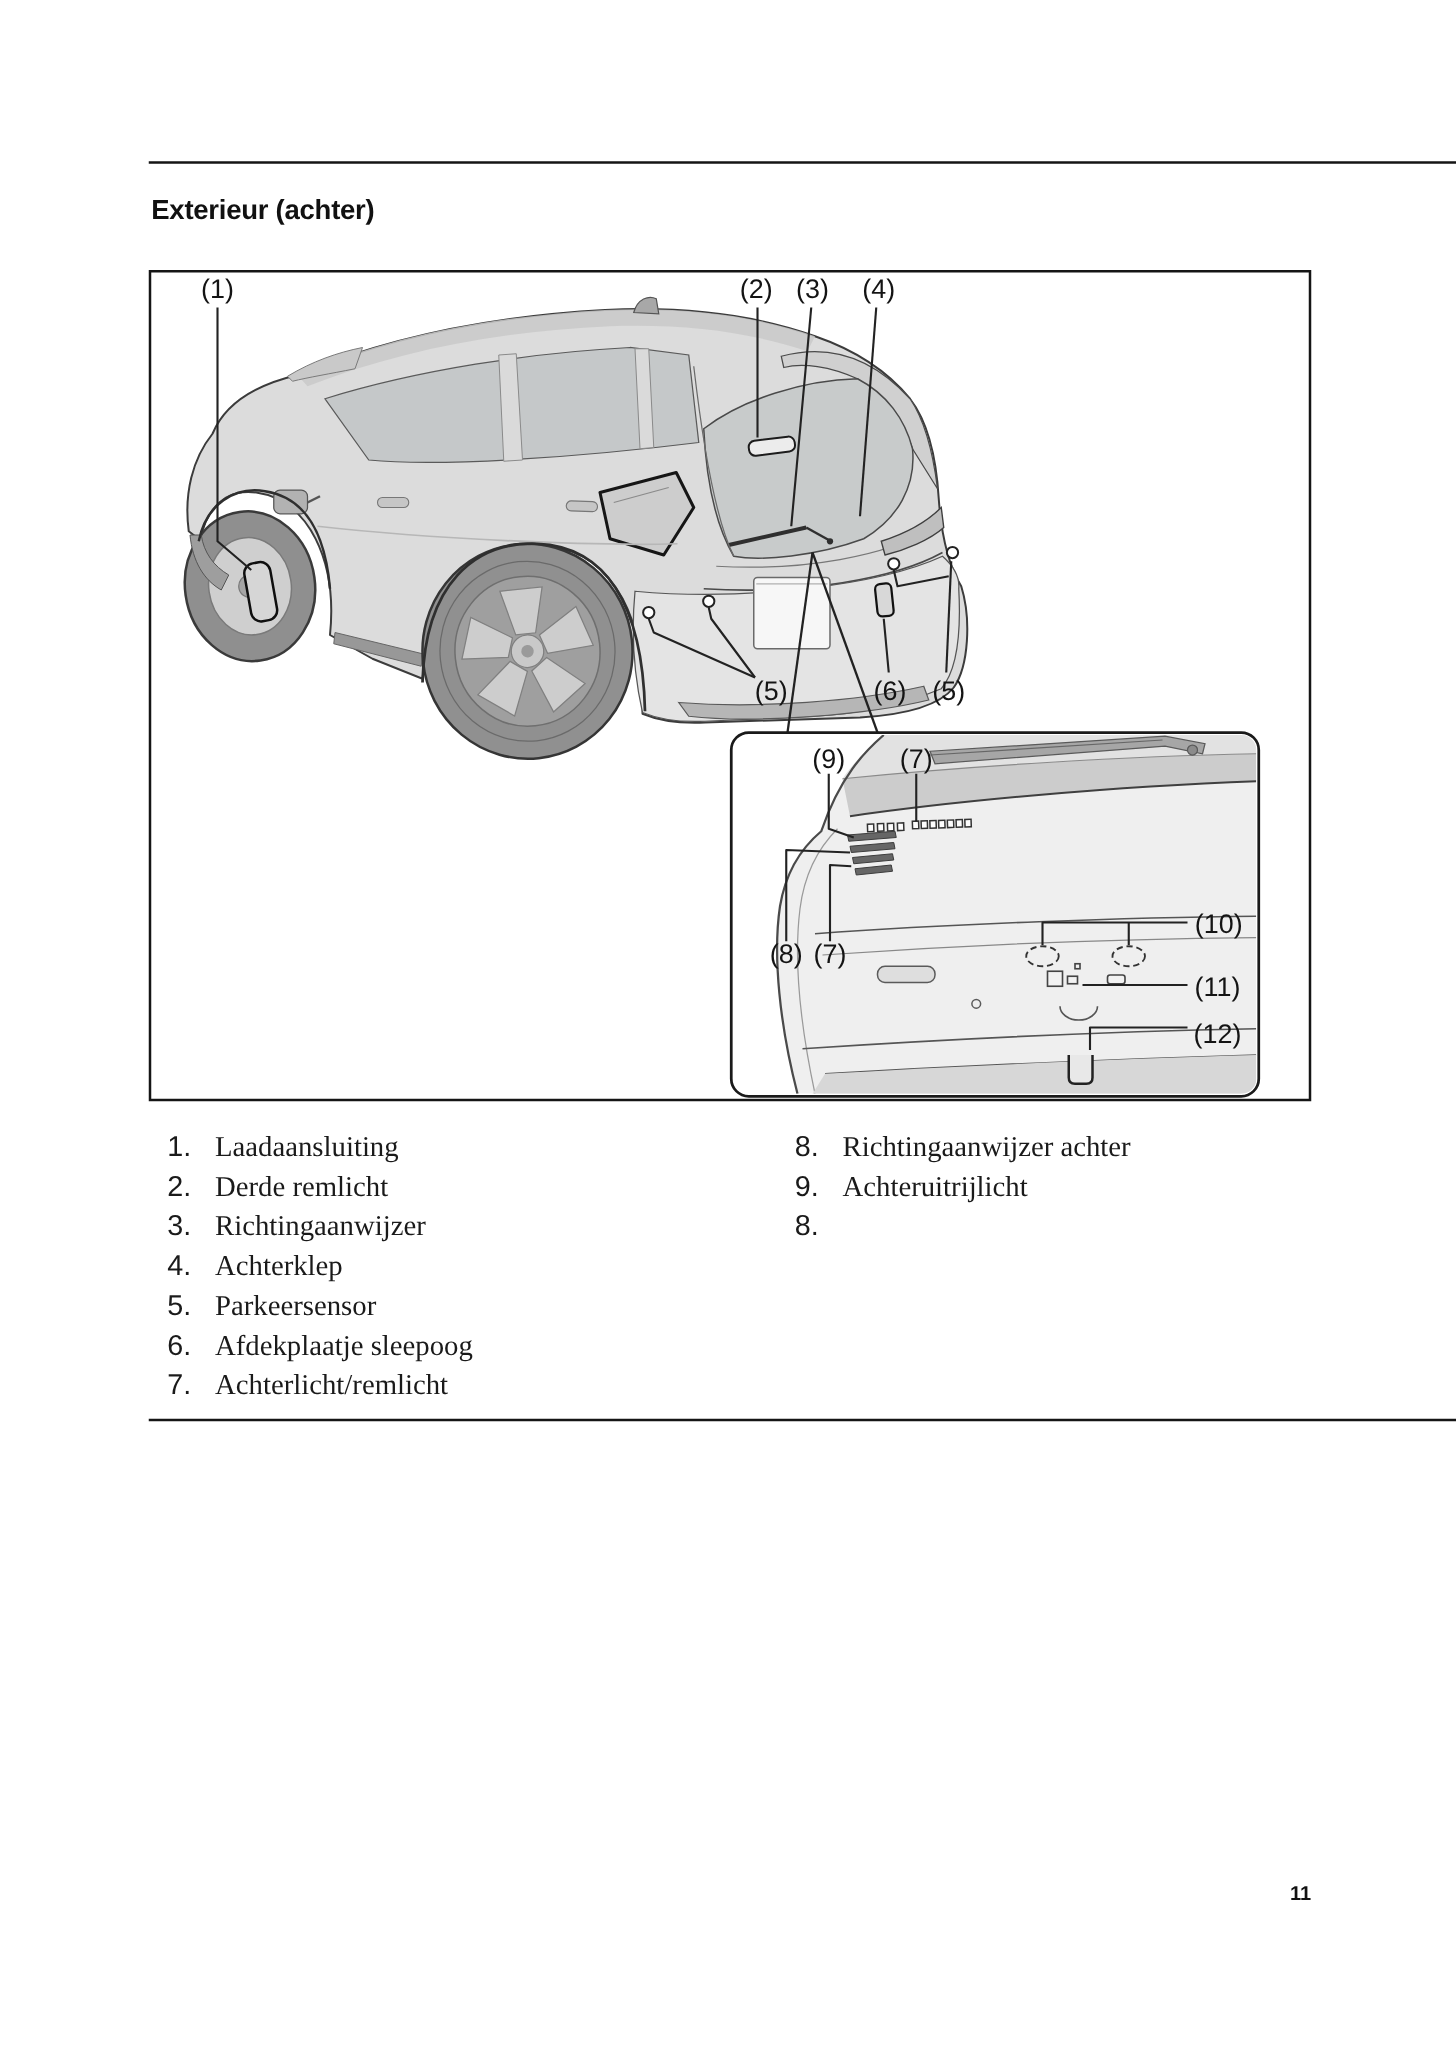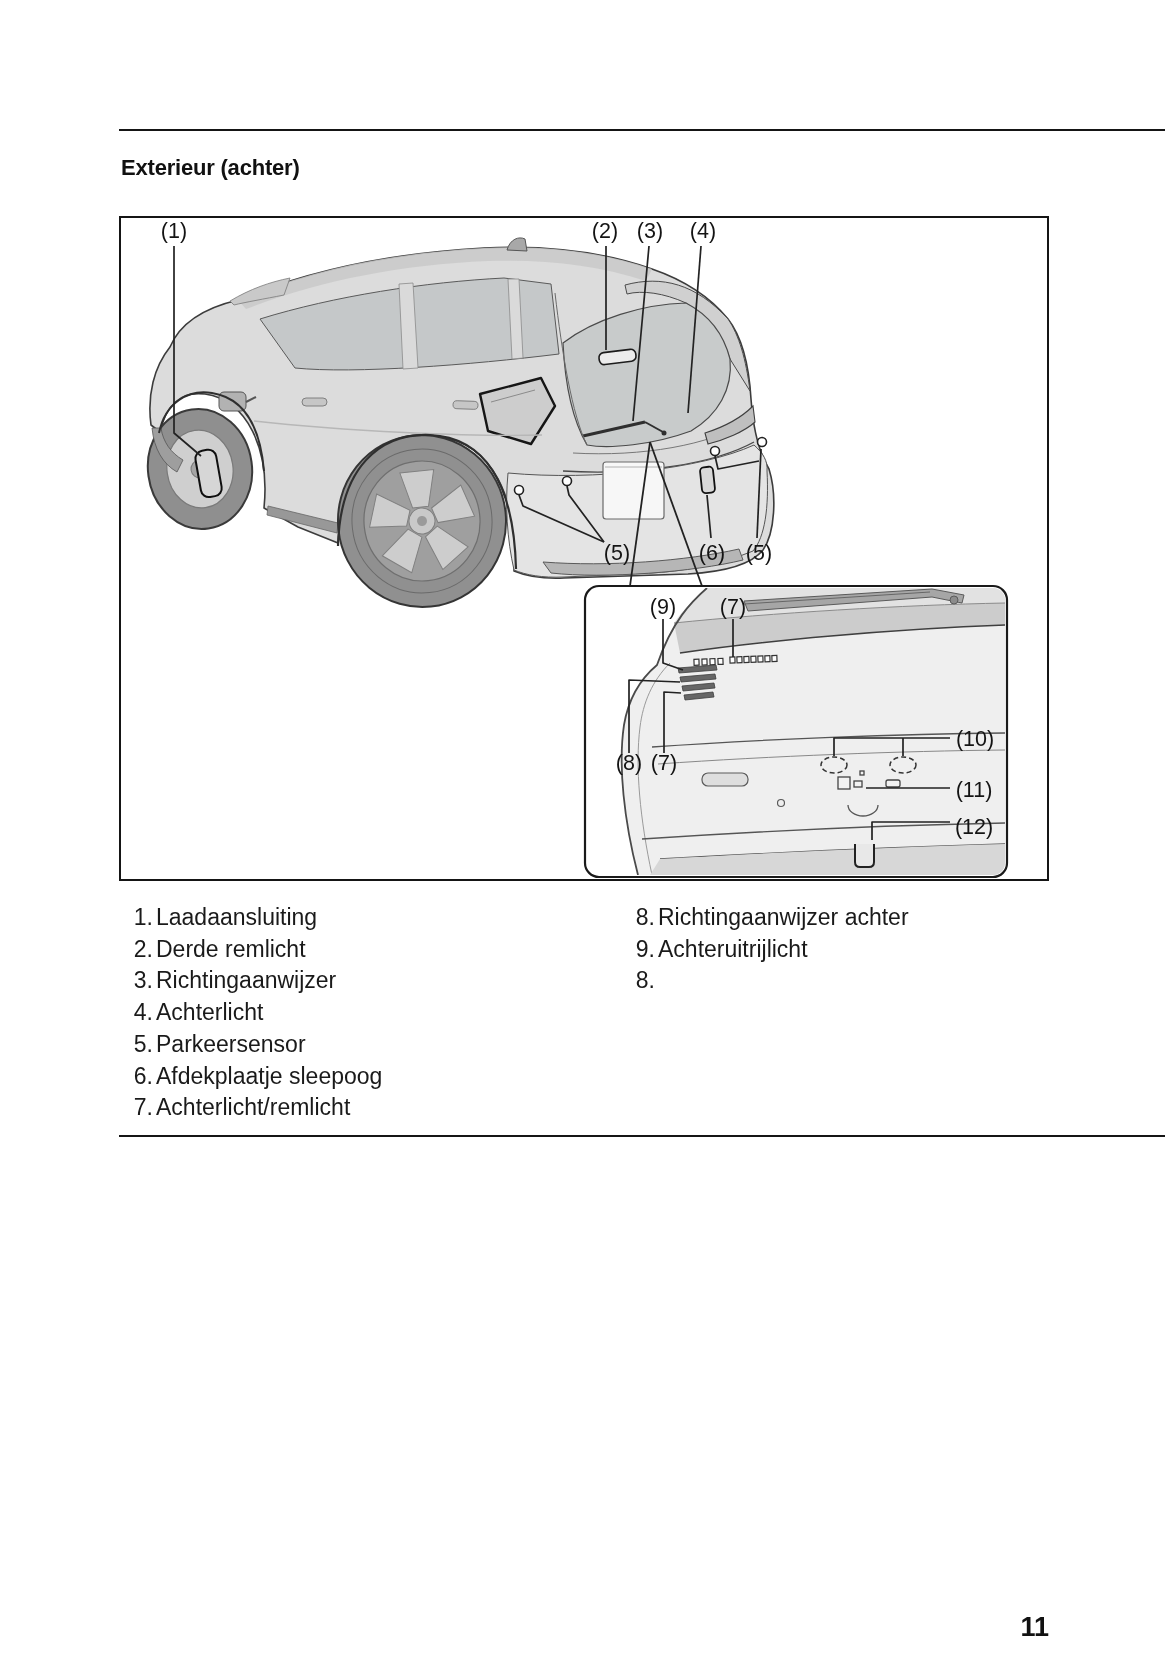--- a/index.html
+++ b/index.html
@@ -13,23 +13,23 @@
               box-sizing:border-box;position:relative;background:#fff;}
   .fig{position:absolute;left:0;top:0;width:926px;height:661px;display:block;}
   .fig text{font-family:"Liberation Sans",sans-serif;font-size:21.5px;fill:#141414;
             text-anchor:middle;}
   .legend{margin-top:21px;display:flex;font-size:23px;line-height:31.7px;color:#1a1a1a;}
   .col-left{flex:0 0 498px;}
   .col-right{flex:1;}
   .legend-item{display:flex;}
   .legend-item .num{flex:0 0 34px;text-align:right;}
   .col-right .legend-item .num{flex-basis:38px;}
-  .legend-item .lbl{margin-left:3px;white-space:nowrap;}
+  .legend-item .lbl{margin-left:19px;white-space:nowrap;font-family:Liberation Serif, serif;}
   .bottom-rule{margin-top:11px;border-top:2px solid #151515;height:0;}
-  .page-number{position:absolute;right:116px;top:1612px;font-size:27px;font-weight:700;color:#111;}
+  .page-number{position:absolute;right:116px;top:1507px;font-size:16px;font-weight:700;color:#111;}
 </style>
 </head>
 <body>
 
 <div class="page">
   <div class="content">
 
     <div class="top-rule"></div>
 
     <h1 class="heading">Exterieur (achter)</h1>
@@ -282,21 +282,21 @@
         <div class="legend-item">
           <span class="num">2.</span>
           <span class="lbl">Derde remlicht</span>
         </div>
         <div class="legend-item">
           <span class="num">3.</span>
           <span class="lbl">Richtingaanwijzer</span>
         </div>
         <div class="legend-item">
           <span class="num">4.</span>
-          <span class="lbl">Achterlicht</span>
+          <span class="lbl">Achterklep</span>
         </div>
         <div class="legend-item">
           <span class="num">5.</span>
           <span class="lbl">Parkeersensor</span>
         </div>
         <div class="legend-item">
           <span class="num">6.</span>
           <span class="lbl">Afdekplaatje sleepoog</span>
         </div>
         <div class="legend-item">

